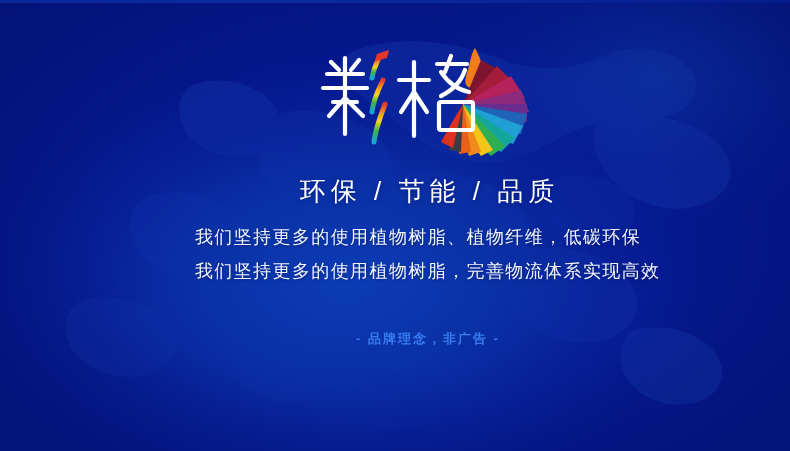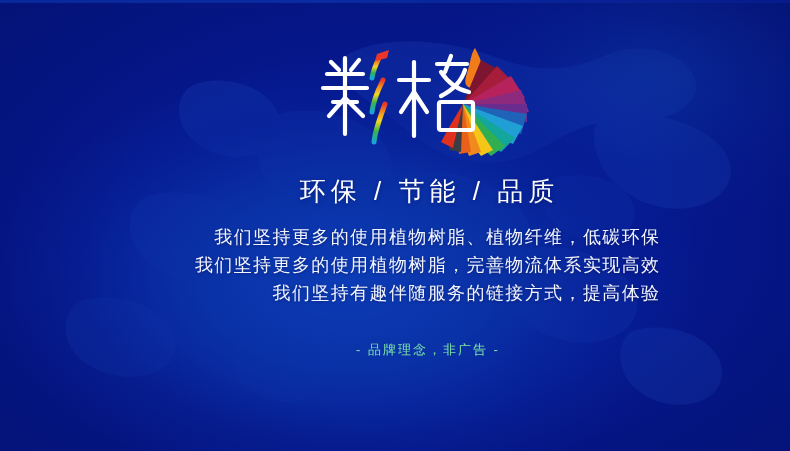--- a/index.html
+++ b/index.html
@@ -86,39 +86,40 @@
     line-height: 1.2;
     text-shadow: 0 1px 4px rgba(0,10,70,0.45);
     white-space: nowrap;
   }
 
   
   .body-lines {
     margin-top: 17px;
     display: flex;
     flex-direction: column;
-    align-items: flex-end;
+    align-items: flex-start;
+    gap: 6px;
   }
   .body-line {
     color: #f2f5ff;
     font-size: 18px;
     font-weight: 400;
     letter-spacing: 1.4px;
     text-indent: 1.4px;
     line-height: 1.55;
     white-space: nowrap;
     text-shadow: 0 1px 3px rgba(0,8,60,0.40);
   }
 
   
   .footer-note {
-    margin-top: 33px;
-    color: #86efac;
+    margin-top: 44px;
+    color: #3b82f6;
     font-size: 13px;
-    font-weight: 400;
+    font-weight: 700;
     letter-spacing: 2px;
     text-indent: 2px;
     white-space: nowrap;
     opacity: .92;
   }
 </style>
 </head>
 <body>
 
 <div id="banner">
@@ -238,19 +239,18 @@
           <rect x="122" y="66" width="34" height="28" rx="2"></rect>
         </g>
       </svg>
     </div>
 
     <div class="headline">环保 / 节能 / 品质</div>
 
     <div class="body-lines">
       <div class="body-line">我们坚持更多的使用植物树脂、植物纤维，低碳环保</div>
       <div class="body-line">我们坚持更多的使用植物树脂，完善物流体系实现高效</div>
-      <div class="body-line">我们坚持有趣伴随服务的链接方式，提高体验</div>
     </div>
 
     <div class="footer-note">- 品牌理念，非广告 -</div>
 
   </div>
 </div>
 
 </body></html>

